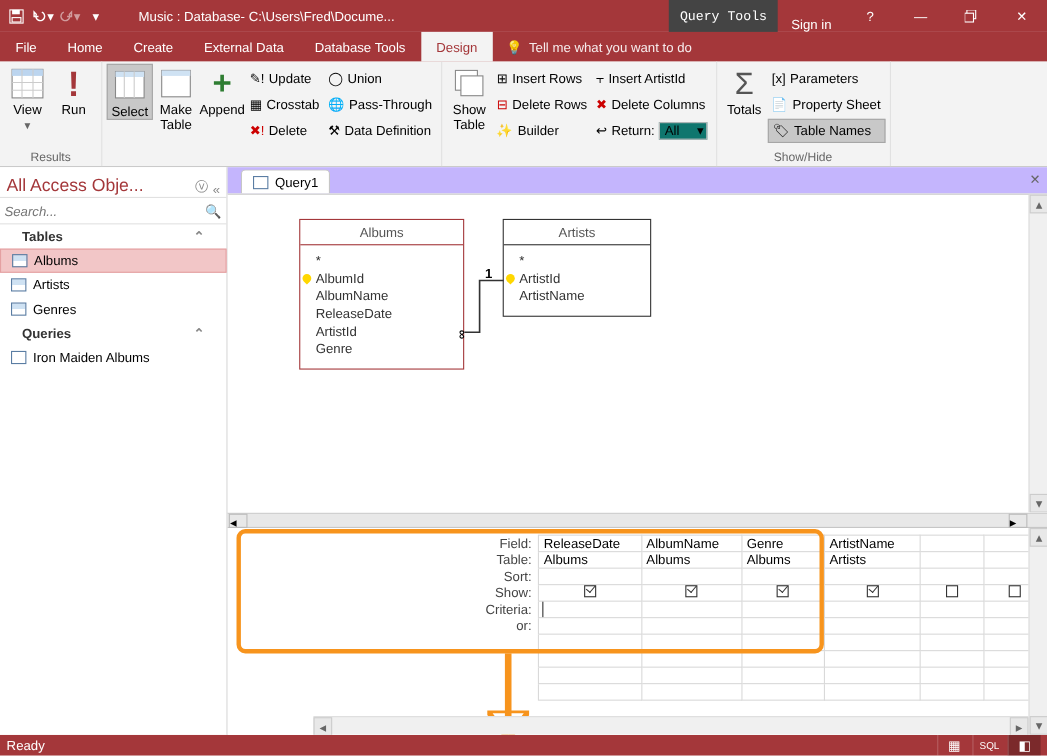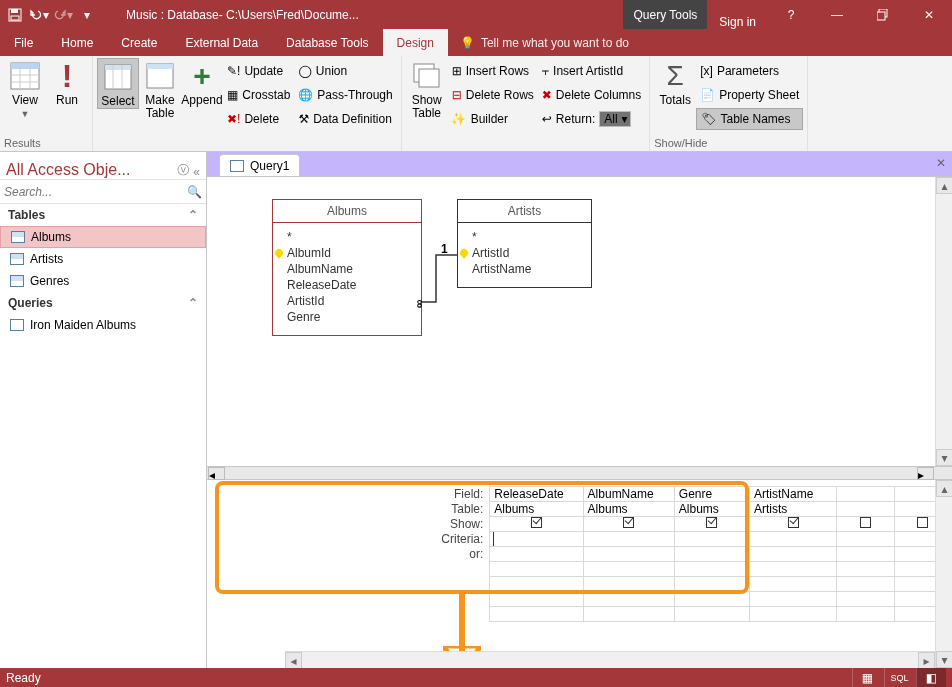--- a/index.html
+++ b/index.html
@@ -4,54 +4,54 @@
 <style>
   * { box-sizing: border-box; margin: 0; padding: 0; font-family: "Segoe UI", Tahoma, sans-serif; font-size: 12px; }
   body { width: 952px; height: 687px; background: #fff; overflow: hidden; position: relative; }
   
   
   .titlebar { height: 29px; background: #a4373a; color: #fff; display: flex; align-items: center; }
   .title-left { display: flex; align-items: center; padding: 0 4px; gap: 2px; }
   .qat-btn { width: 22px; height: 22px; display: flex; align-items: center; justify-content: center; color: #fff; }
   .qat-btn.disabled { opacity: .5; }
   .title-text { flex: 1; padding-left: 24px; white-space: nowrap; overflow: hidden; }
-  .title-tools { background: #444; height: 29px; padding: 0 10px; display: flex; align-items: center; color: #fff; }
+  .title-tools { background: #444; height: 29px; padding: 0 10px; display: flex; align-items: center; color: #fff; font-family: Liberation Mono, monospace; }
   .title-right { display: flex; align-items: flex-end; margin-left: auto; }
   .signin { padding: 0 12px; }
   .win-btn { width: 46px; height: 29px; display: flex; align-items: center; justify-content: center; }
   
   
   .ribbon-tabs { height: 27px; background: #a4373a; display: flex; align-items: stretch; }
   .tab { padding: 0 14px; color: #fff; display: flex; align-items: center; cursor: pointer; }
   .tab.active { background: #f3f3f3; color: #a4373a; }
   .tell-me { display: flex; align-items: center; gap: 6px; color: #fff; padding-left: 12px; opacity: .9; }
   
   
   .ribbon { height: 96px; background: #f3f3f3; border-bottom: 1px solid #c6c6c6; display: flex; }
   .group { border-right: 1px solid #e1e1e1; display: flex; flex-direction: column; padding: 2px 4px 0 4px; }
   .group-body { flex: 1; display: flex; align-items: flex-start; }
-  .group-label { text-align: left; color: #666; font-size: 11px; padding: 2px 0; }
+  .group-label { text-align: center; color: #666; font-size: 11px; padding: 2px 0; }
   .bigbtn { width: 42px; text-align: center; padding-top: 2px; cursor: pointer; display: flex; flex-direction: column; align-items: center; gap: 2px; }
   .bigbtn.selected { background: #c8c8c8; border: 1px solid #a6a6a6; }
   .bigbtn .lbl { line-height: 1.1; }
   .icon32 { width: 32px; height: 32px; display: flex; align-items: center; justify-content: center; }
   .smallbtn { height: 22px; display: flex; align-items: center; gap: 4px; padding: 0 4px; cursor: pointer; }
   .smallbtn.selected { background: #c8c8c8; border: 1px solid #a6a6a6; }
   .stack { display: flex; flex-direction: column; gap: 2px; padding-top: 2px; }
   
   
   .main-area { display: flex; height: 516px; }
   
   
   .nav { width: 207px; border-right: 1px solid #c6c6c6; background: #fff; display: flex; flex-direction: column; }
   .nav-header { height: 28px; display: flex; align-items: flex-end; padding: 0 6px; border-bottom: 1px solid #e1e1e1; }
   .nav-title { color: #a4373a; font-size: 16px; flex: 1; white-space: nowrap; overflow: hidden; }
   .nav-search { height: 24px; border-bottom: 1px solid #e1e1e1; display: flex; align-items: center; padding: 0 4px; }
   .nav-search input { flex: 1; border: none; outline: none; font-style: italic; color: #888; font-size: 12px; }
-  .nav-group-hdr { height: 22px; display: flex; align-items: center; justify-content: space-between; padding: 0 8px; color: #333; font-weight: bold; }
+  .nav-group-hdr { height: 22px; display: flex; align-items: center; justify-content: space-between; padding: 0 20px; color: #333; font-weight: bold; }
   .nav-item { height: 22px; display: flex; align-items: center; gap: 6px; padding: 0 10px; cursor: pointer; }
   .nav-item.sel { background: #f2c6c7; border: 1px solid #e4a0a2; }
   .tbl-icon { width: 14px; height: 12px; border: 1px solid #5a7da3; background: linear-gradient(#cfe2f3 50%, #fff 50%); }
   .qry-icon { width: 14px; height: 12px; border: 1px solid #5a7da3; background: #fff; position: relative; }
   
   
   .design { flex: 1; display: flex; flex-direction: column; position: relative; background: #fff; }
   .doc-tabs { height: 24px; background: #c4b5fd; position: relative; }
   .doc-tab { position: absolute; left: 12px; top: 2px; height: 22px; background: #fff; border: 1px solid #c6c6c6; border-bottom: none; border-radius: 4px 4px 0 0; padding: 0 10px; display: flex; align-items: center; gap: 6px; }
   .close-x { position: absolute; right: 6px; top: 4px; color: #666; cursor:pointer; }
@@ -254,21 +254,21 @@
             <span>⫟</span>
             <span>Insert ArtistId</span>
           </div>
         <div class="smallbtn">
             <span style="color:#c00">✖</span>
             <span>Delete Columns</span>
           </div>
         <div class="smallbtn">
             <span>↩</span>
             <span>Return:</span> 
-            <span style="border:1px solid #bbb;padding:0 12px 0 4px; background:#737373;position:relative"><span>All</span><span style="position:absolute;right:2px">▾</span></span>
+            <span style="border:1px solid #bbb;padding:0 24px 0 4px; background:#0f766e;position:relative"><span>All</span><span style="position:absolute;right:2px">▾</span></span>
           </div>
       </div>
     </div>
   </div>
 
   <div class="group">
     <div class="group-body">
       <div class="bigbtn">
         <div class="icon32" style="font-size:28px;color:#555">Σ</div>
         <div class="lbl">Totals</div>
@@ -390,20 +390,29 @@
         <tr>
               <th>Table:</th>
           <td>Albums</td>
           <td>Albums</td>
           <td>Albums</td>
           <td>Artists</td>
           <td></td>
           <td></td>
             </tr>
         <tr>
+              <th>Sort:</th>
+          <td></td>
+              <td></td>
+              <td></td>
+              <td></td>
+              <td></td>
+              <td></td>
+            </tr>
+        <tr>
               <th>Show:</th>
           <td style="text-align:center"><span class="chk on"></span></td>
           <td style="text-align:center"><span class="chk on"></span></td>
           <td style="text-align:center"><span class="chk on"></span></td>
           <td style="text-align:center"><span class="chk on"></span></td>
           <td style="text-align:center"><span class="chk"></span></td>
           <td style="text-align:center"><span class="chk"></span></td>
             </tr>
         <tr>
               <th>Criteria:</th>

